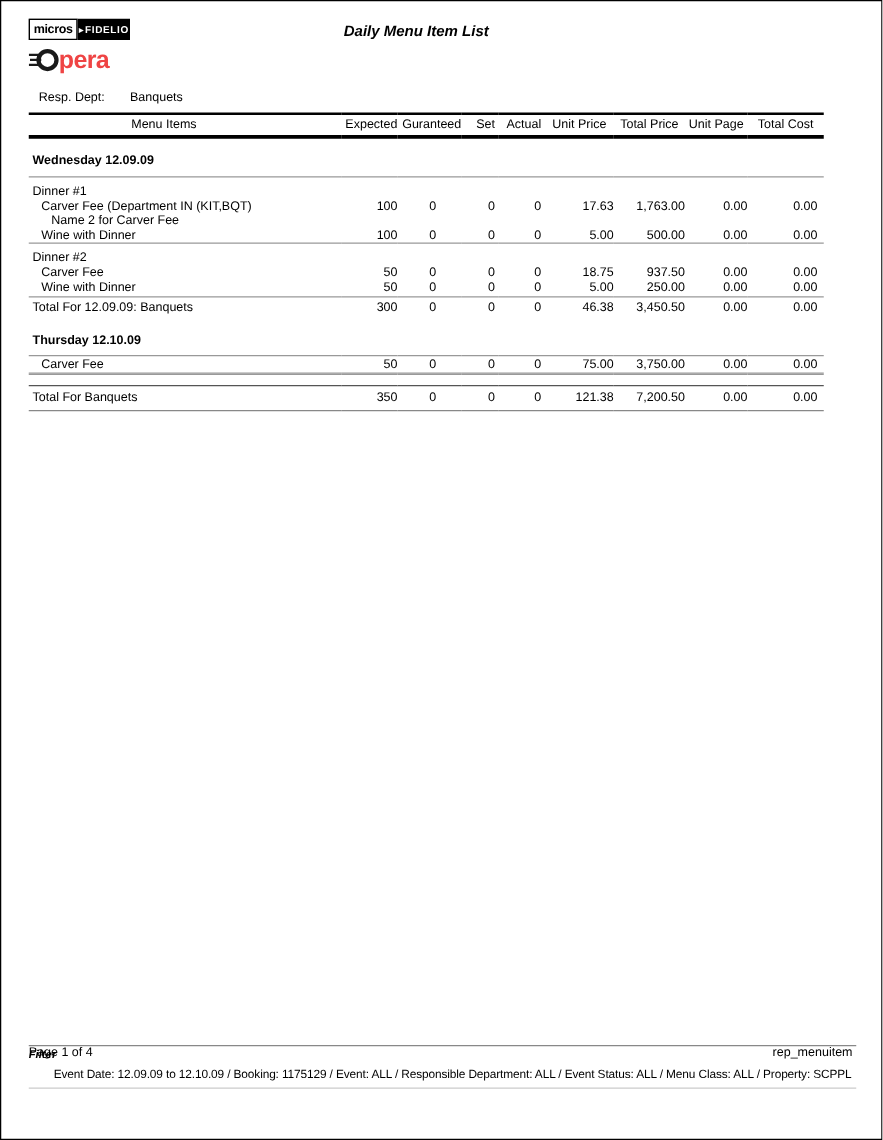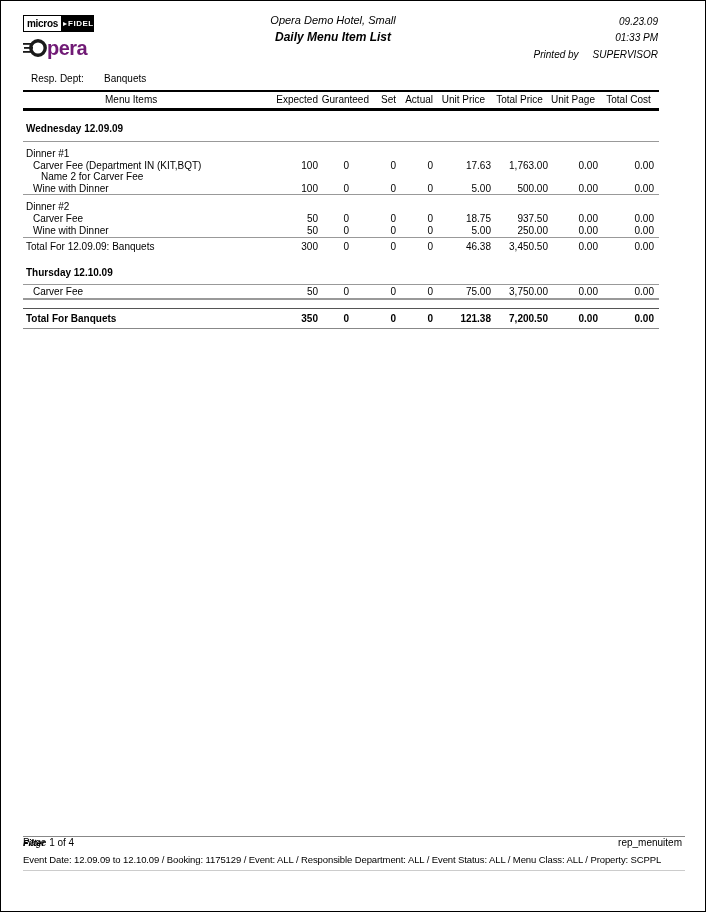--- a/index.html
+++ b/index.html
@@ -9,36 +9,36 @@
     width:706px;height:912px;
     background:#fff;
     border:1px solid #000;
     font-family:"Liberation Sans", sans-serif;
     color:#000;
     overflow:hidden;
   }
   
   .logo-block{position:absolute;left:22px;top:12px;}
   .mf-logo{
-    display:inline-flex;align-items:stretch;background:#000;height:17px;width:71px;
+    display:inline-flex;align-items:stretch;background:#000;height:17px;width:81px;
   }
   .mf-micros{
     background:#fff;border:1px solid #000;color:#000;
     font-size:10px;font-weight:bold;letter-spacing:-0.3px;
     padding:1px 3px 0 3px;line-height:14px;
   }
   .mf-arrow{color:#fff;font-size:8px;line-height:17px;padding-left:1px;}
   .mf-fidelio{
     color:#fff;font-size:8px;font-weight:bold;letter-spacing:0.5px;
     line-height:17px;padding:0 3px 0 1px;
   }
   .opera-logo{display:flex;align-items:center;margin-top:5px;}
   .opera-o{display:block;}
   .opera-text{
-    font-size:20px;font-weight:600;letter-spacing:-0.5px;color:#701a75;
+    font-size:20px;font-weight:600;letter-spacing:-0.5px;color:#ef4444;
     margin-left:-2px;line-height:22px;
   }
   .title-block{
     position:absolute;left:0;right:40px;top:13px;text-align:center;
   }
   .hotel-name{font-style:italic;font-size:11px;}
   .report-title{font-style:italic;font-weight:bold;font-size:12px;margin-top:4px;}
   .printinfo-block{
     position:absolute;right:47px;top:13px;text-align:right;
     font-style:italic;font-size:10px;line-height:16px;
@@ -73,37 +73,37 @@
   tr.day td{font-weight:bold;padding-top:12px;padding-bottom:6px;font-size:10px;}
   tr.rule td{height:1px;border-bottom:1px solid #999;padding:0;}
   tr.group td{padding-top:6px;}
   tr.item td{padding-top:1px;}
   td.ind1{padding-left:3px;}
   td.ind2{padding-left:10px;}
   td.ind3{padding-left:18px;}
   tr.total td{padding-top:3px;padding-bottom:3px;}
   tr.spacer td{height:9px;}
   tr.grand td{
-    font-weight:bold;border-top:1px solid #555;border-bottom:1px solid #888;
+    font-weight:normal;border-top:1px solid #555;border-bottom:1px solid #888;
     padding-top:4px;padding-bottom:4px;
   }
   
   .footer{
     position:absolute;left:22px;width:662px;bottom:40px;font-size:9.5px;
   }
   .footer-topline{border-top:1px solid #888;}
   .footer-row{position:relative;height:15px;margin-top:0;}
   .filter-label{
     position:absolute;left:0;top:1px;font-weight:bold;font-style:italic;font-size:9px;
   }
   .page-info{
     position:absolute;left:0;right:40px;text-align:left;top:0;font-size:10px;
   }
   .report-id{position:absolute;right:3px;top:0;font-size:10px;}
-  .filter-text{margin-top:2px;font-size:9.5px;letter-spacing:-0.1px;}
+  .filter-text{margin-top:2px;font-size:9.5px;letter-spacing:-0.1px;margin-left:20px;}
   .footer-bottomline{border-top:1px solid #ccc;margin-top:5px;}
 </style>
 </head>
 <body>
 
 <div class="page">
 
   <div class="logo-block">
     <div class="mf-logo">
       <span class="mf-micros">micros</span>
@@ -115,31 +115,23 @@
         <rect x="0" y="6" width="10" height="1.8" fill="#1a1a1a"></rect>
         <rect x="1" y="10" width="9" height="1.8" fill="#1a1a1a"></rect>
         <rect x="0" y="14" width="10" height="1.8" fill="#1a1a1a"></rect>
         <circle cx="15" cy="11" r="7.2" fill="none" stroke="#1a1a1a" stroke-width="3.4"></circle>
       </svg>
       <span class="opera-text">pera</span>
     </div>
   </div>
 
   <div class="title-block">
-    <div class="hotel-name">Opera Demo Hotel, Small</div>
     <div class="report-title">Daily Menu Item List</div>
   </div>
 
-  <div class="printinfo-block">
-    <div>09.23.09</div>
-    <div>01:33 PM</div>
-    <div class="printedby-row">
-      <span class="printedby-label">Printed by</span><span>SUPERVISOR</span>
-    </div>
-  </div>
 
   <div class="respdept">
     <span>Resp. Dept:</span>
     <span class="value">Banquets</span>
   </div>
 
   <table class="report">
     <colgroup>
       <col style="width:250px">
         <col style="width:45px">

